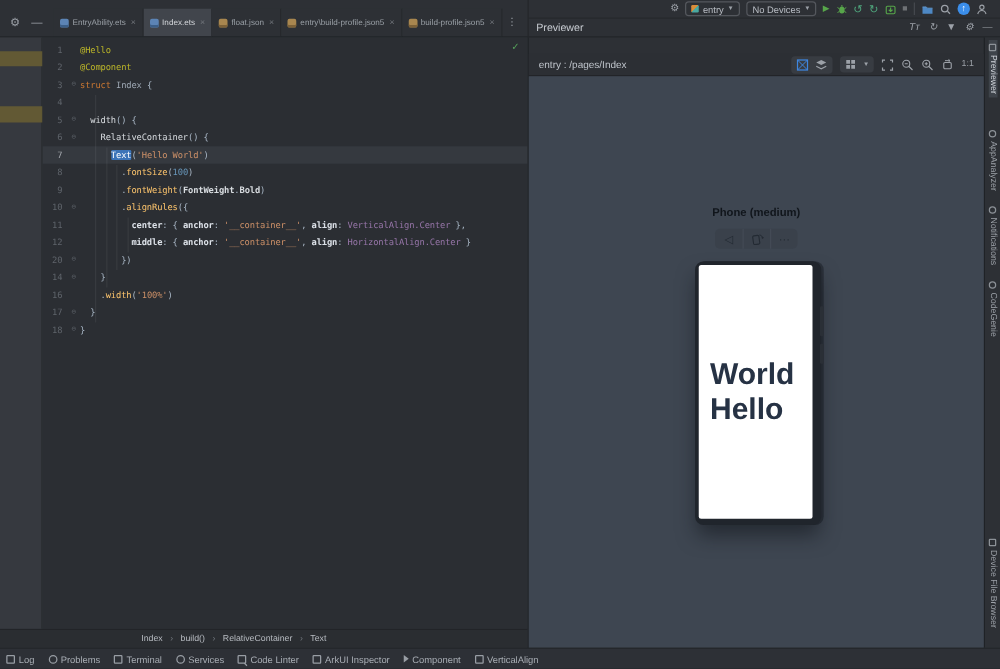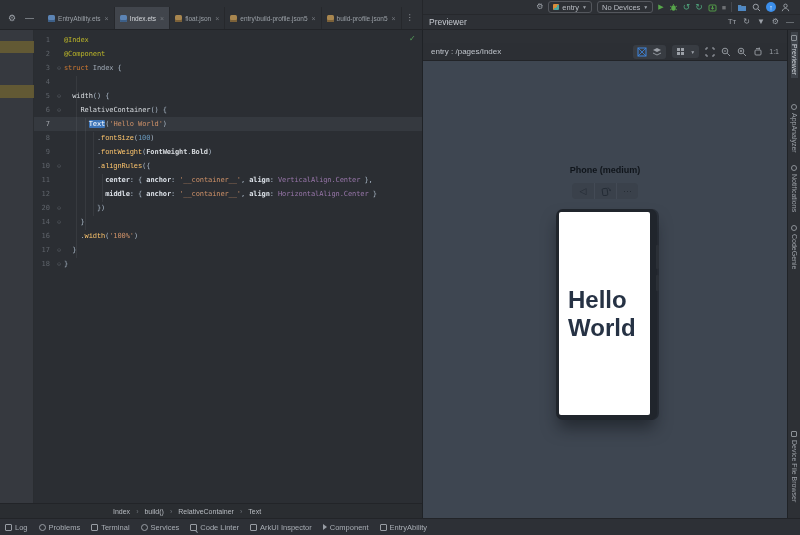--- a/index.html
+++ b/index.html
@@ -19,21 +19,21 @@
   .tab.active { background:#41454c; color:#d5d8dc; }
   .ficon { width:7px; height:7px; border-radius:1.5px; display:inline-block; }
   .ficon.ets  { background:#5c84b5; box-shadow:inset 0 -2px 0 #3c5f88; }
   .ficon.json { background:#a8864f; box-shadow:inset 0 -2px 0 #7c6138; }
   .tclose { color:#74787e; font-size:7px; margin-left:1px; }
   #tab-overflow { color:#9ca1a8; font-size:8px; line-height:22px; margin-left:4px; }
   #topbar-right { flex:1; display:flex; flex-direction:column; }
   #main-toolbar { height:15px; display:flex; align-items:center; justify-content:flex-end; gap:5px; padding-right:10px; }
   #previewer-header { height:15px; display:flex; align-items:center; padding:0 6px; border-top:1px solid #26282c; }
   #previewer-title { font-size:8.5px; color:#c8ccd2; }
-  .ph-icons { margin-left:auto; display:flex; align-items:center; gap:7px; color:#9ca1a8; font-size:8px; }
+  .ph-icons { margin-left:auto; display:flex; align-items:center; gap:7px; color:#9ca1a8; font-size:8px;font-style:italic; }
   .mini-ic { font-size:8px; color:#9ca1a8; line-height:1; cursor:default; }
   .combo { display:flex; align-items:center; gap:3px; border:1px solid #54575d; border-radius:3px;
            height:12px; padding:0 4px; font-size:7.5px; color:#b9bdc4; }
   .module-glyph { width:6px; height:6px; border-radius:1px; background:linear-gradient(135deg,#d98d3a 50%,#4aa8a0 50%); }
   .caret { font-size:5px; color:#9ca1a8; }
   .ic-run { color:#57a64a; font-size:7px; }
   .ic-stop { color:#6e7175; font-size:7px; }
   .ic-arrow { color:#4fa57c; font-size:9px; line-height:1; }
   .tb-sep { width:1px; height:10px; background:#44474d; }
   .upd-circle { width:10px; height:10px; border-radius:50%; background:#3b8eea; color:#fff; font-size:7px;
@@ -52,21 +52,21 @@
   .cline { display:flex; height:14px; line-height:14px; font-size:7px; letter-spacing:-0.1px; white-space:pre; }
   .cline.current { background:#35393f; }
   .ln { width:20px; text-align:right; padding-right:4px; color:#5f646b; font-size:7px; letter-spacing:0; flex:none; }
   .cline.current .ln { color:#a4a8ae; }
   .fold { width:10px; flex:none; text-align:center; color:#5a5f66; font-size:6px; }
   .codetext { flex:none; }
   .tk-dec { color:#bbb529; }
   .tk-kw  { color:#cc7832; font-weight:normal; }
   .tk-typ { color:#9fa9b5; }
   .tk-fn  { color:#d8dce0; }
-  .tk-mth { color:#ffc66d;font-family:Liberation Mono, monospace; }
+  .tk-mth { color:#ffc66d; }
   .tk-str { color:#ce9168; }
   .tk-num { color:#6897bb; }
   .tk-obj { color:#d8dce0; font-weight:bold; }
   .tk-prp { color:#dce1e8; font-weight:bold; }
   .tk-enm { color:#9876aa; }
   .tk-pln { color:#a9b7c6; }
   .tk-sel { color:#ffffff; background:#3c74b8; border-radius:1px; }
   .guide { position:absolute; width:1px; background:rgba(255,255,255,0.06); }
   #check-icon { position:absolute; top:3px; right:7px; color:#55a05a; font-size:9px; }
   #breadcrumb { height:15px; background:#2a2d31; border-top:1px solid #222428; display:flex; align-items:center;
@@ -210,21 +210,21 @@
   <div id="middle">
 
     <div id="left-col">
       <div id="editor-area">
         <div id="left-strip">
           <div class="olive-block" id="olive1"></div>
           <div class="olive-block" id="olive2"></div>
         </div>
         <div id="editor">
           <div id="code-lines">
-              <div class="cline"><span class="ln">1</span><span class="fold"></span><span class="codetext"><span class="tk-dec">@Index</span></span></div>
+              <div class="cline"><span class="ln">1</span><span class="fold"></span><span class="codetext"><span class="tk-dec">@Hello</span></span></div>
               <div class="cline"><span class="ln">2</span><span class="fold"></span><span class="codetext"><span class="tk-dec">@Component</span></span></div>
               <div class="cline"><span class="ln">3</span><span class="fold">⊖</span><span class="codetext"><span class="tk-kw">struct</span><span class="tk-pln"> </span><span class="tk-typ">Index</span><span class="tk-pln"> {</span></span></div>
               <div class="cline"><span class="ln">4</span><span class="fold"></span><span class="codetext"></span></div>
               <div class="cline"><span class="ln">5</span><span class="fold">⊖</span><span class="codetext"><span class="tk-pln">  </span><span class="tk-fn">width</span><span class="tk-pln">() {</span></span></div>
               <div class="cline"><span class="ln">6</span><span class="fold">⊖</span><span class="codetext"><span class="tk-pln">    </span><span class="tk-fn">RelativeContainer</span><span class="tk-pln">() {</span></span></div>
               <div class="cline current"><span class="ln">7</span><span class="fold"></span><span class="codetext"><span class="tk-pln">      </span><span class="tk-sel">Text</span><span class="tk-pln">(</span><span class="tk-str">'Hello World'</span><span class="tk-pln">)</span></span></div>
               <div class="cline"><span class="ln">8</span><span class="fold"></span><span class="codetext"><span class="tk-pln">        .</span><span class="tk-mth">fontSize</span><span class="tk-pln">(</span><span class="tk-num">100</span><span class="tk-pln">)</span></span></div>
               <div class="cline"><span class="ln">9</span><span class="fold"></span><span class="codetext"><span class="tk-pln">        .</span><span class="tk-mth">fontWeight</span><span class="tk-pln">(</span><span class="tk-obj">FontWeight</span><span class="tk-pln">.</span><span class="tk-obj">Bold</span><span class="tk-pln">)</span></span></div>
               <div class="cline"><span class="ln">10</span><span class="fold">⊖</span><span class="codetext"><span class="tk-pln">        .</span><span class="tk-mth">alignRules</span><span class="tk-pln">({</span></span></div>
               <div class="cline"><span class="ln">11</span><span class="fold"></span><span class="codetext"><span class="tk-pln">          </span><span class="tk-prp">center</span><span class="tk-pln">: { </span><span class="tk-prp">anchor</span><span class="tk-pln">: </span><span class="tk-str">'__container__'</span><span class="tk-pln">, </span><span class="tk-prp">align</span><span class="tk-pln">: </span><span class="tk-enm">VerticalAlign.Center</span><span class="tk-pln"> },</span></span></div>
@@ -302,22 +302,22 @@
             <svg class="ic" width="10" height="10" viewBox="0 0 10 10">
               <rect x="1.5" y="2.5" width="5" height="7" rx="1" transform="rotate(-8 4 6)" fill="none" stroke="#232a33" stroke-width="0.9"></rect>
               <path d="M6.5 2c1.6.3 2.6 1.2 2.8 2.6l.6-.8M9.3 4.6l-1-.4" stroke="#232a33" stroke-width="0.8" fill="none"></path>
             </svg>
           </span>
           <span class="dev-btn">···</span>
         </div>
         <div id="phone">
           <div id="phone-screen">
             <div id="hello-text">
+              <div>World</div>
               <div>Hello</div>
-              <div>World</div>
             </div>
           </div>
           <div class="side-btn" id="side-btn-vol"></div>
           <div class="side-btn" id="side-btn-pwr"></div>
         </div>
       </div>
     </div>
 
     <div id="right-strip">
         <div class="strip-item active" style="margin-top: 2px;">
@@ -368,18 +368,18 @@
         <span class="sb-item">
           <span class="sicon "></span>
           <span>ArkUI Inspector</span>
         </span>
         <span class="sb-item">
           <span class="sicon tri"></span>
           <span>Component</span>
         </span>
         <span class="sb-item">
           <span class="sicon "></span>
-          <span>EntryAbility</span>
+          <span>VerticalAlign</span>
         </span>
       </div>
   </div>
 
 </div>
 
 </body></html>

